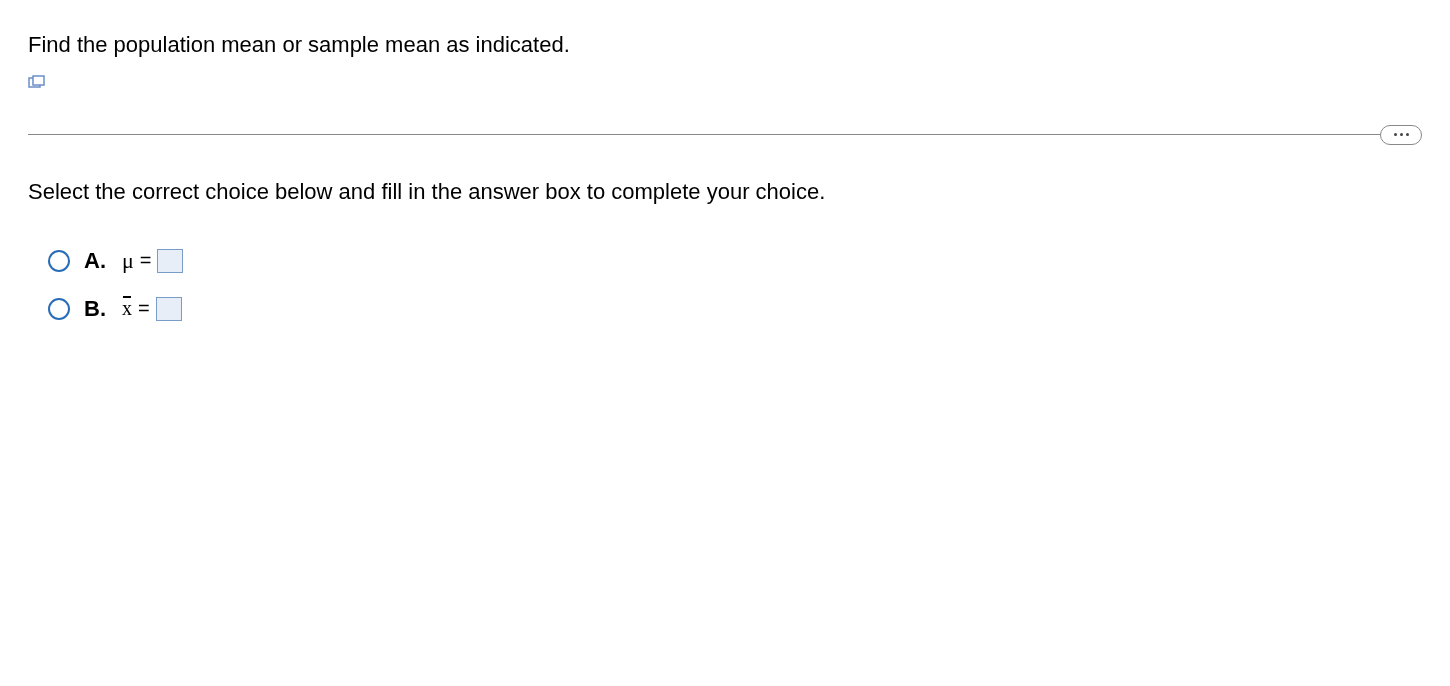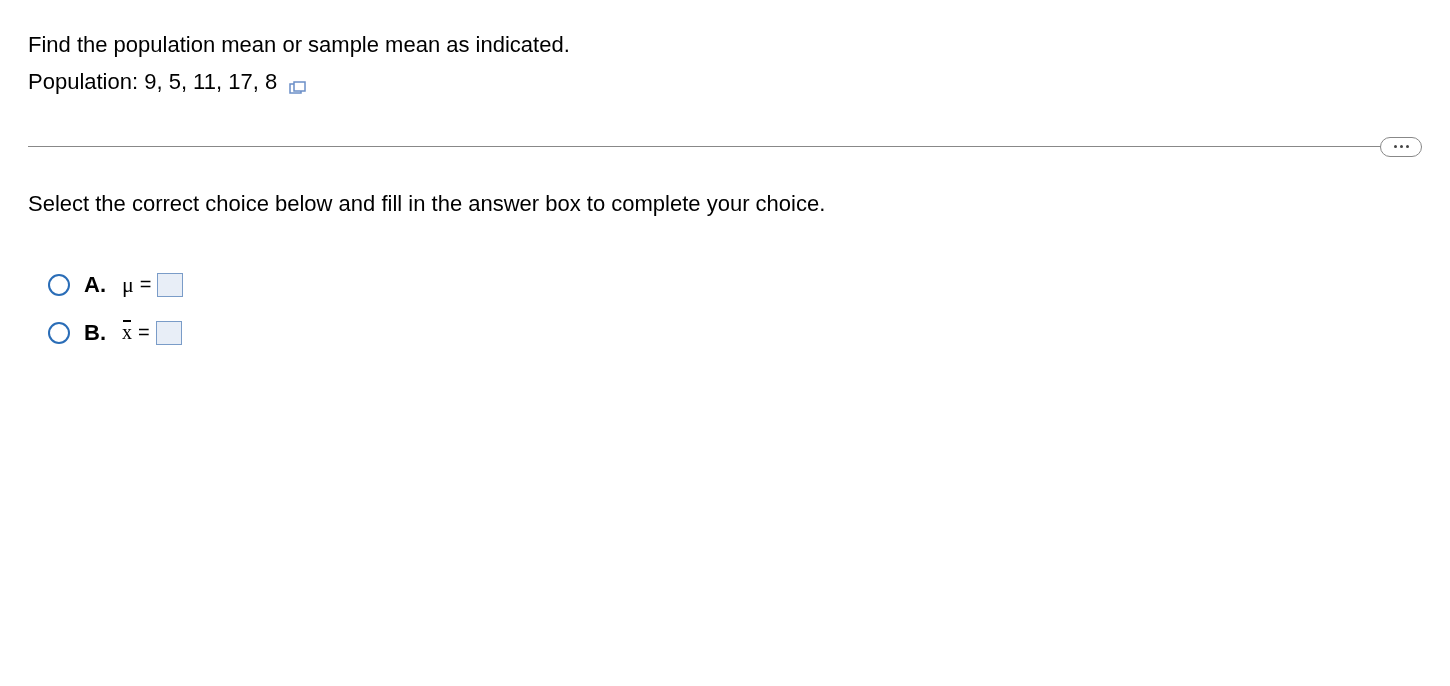--- a/index.html
+++ b/index.html
@@ -61,21 +61,21 @@
       gap: 3px;
       cursor: pointer;
     }
     .more-pill .dot {
       width: 3px;
       height: 3px;
       border-radius: 50%;
       background: #444;
     }
     .instruction-text {
-      margin-bottom: 48px;
+      margin-bottom: 36px;
       line-height: 1.4;
     }
     .choices {
       padding-left: 20px;
     }
     .choice-row {
       display: flex;
       align-items: center;
       margin-bottom: 14px;
       min-height: 34px;
@@ -128,21 +128,20 @@
       background: #e8eef7;
       cursor: text;
     }
   </style>
 </head>
 <body>
 
 <div class="question-text">Find the population mean or sample mean as indicated.</div>
 
 <div class="population-line">
-  <span>Population: 9, 5, 11, 17, 8</span>
   <span class="copy-icon">
     <svg viewBox="0 0 18 14" width="18" height="14">
       <rect x="1" y="3" width="11" height="9" fill="none" stroke="#6b8fc7" stroke-width="1.5"></rect>
       <rect x="5" y="1" width="11" height="9" fill="#fff" stroke="#6b8fc7" stroke-width="1.5"></rect>
     </svg>
   </span>
 </div>
 
 <div class="divider-wrap">
   <div class="divider-line"></div>

